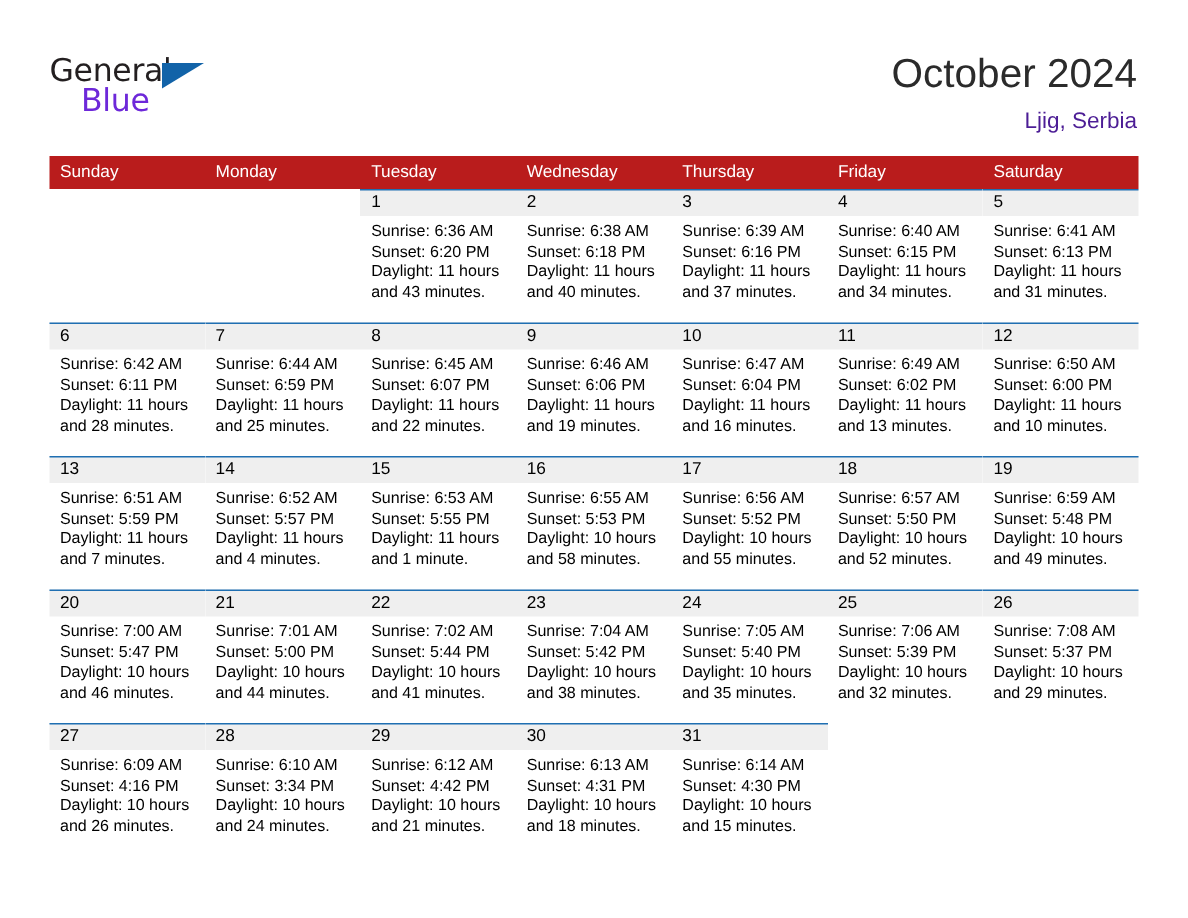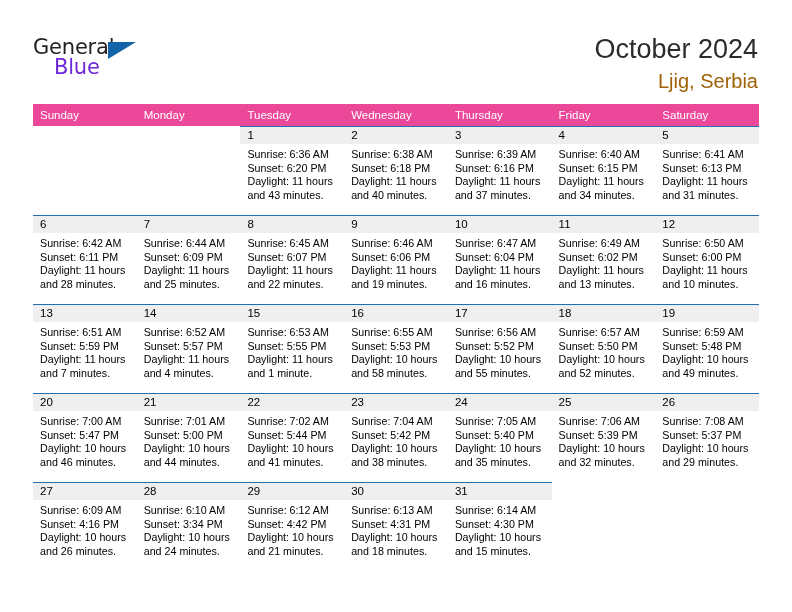--- a/index.html
+++ b/index.html
@@ -75,36 +75,36 @@
   }
   .cal-title {
     font-size: 27px;
     color: #2b2b2b;
     line-height: 32px;
     font-weight: normal;
     white-space: nowrap;
   }
   .cal-subtitle {
     margin-top: 7px;
-    font-size: 20px;
-    color: #a16207;
+    font-size: 15px;
+    color: #4c1d95;
     line-height: 18px;
     white-space: nowrap;
   }
 
   
   .calendar {
     position: absolute;
     left: 33px;
     top: 104px;
     width: 726px;
   }
   .weekdays {
     display: flex;
-    background: #ec4899;
+    background: #b91c1c;
     height: 22px;
   }
   .weekday {
     flex: 1 1 0;
     box-sizing: border-box;
     color: #ffffff;
     font-size: 11.5px;
     line-height: 22px;
     padding-left: 7px;
     white-space: nowrap;
@@ -261,21 +261,21 @@
               <div class="detail-line">Daylight: 11 hours</div>
               <div class="detail-line">and 28 minutes.</div>
             </div>
           </div>
           <div class="daycell filled">
             <div class="daynum-band">
               <span class="daynum">7</span>
             </div>
             <div class="day-details">
               <div class="detail-line">Sunrise: 6:44 AM</div>
-              <div class="detail-line">Sunset: 6:09 PM</div>
+              <div class="detail-line">Sunset: 6:59 PM</div>
               <div class="detail-line">Daylight: 11 hours</div>
               <div class="detail-line">and 25 minutes.</div>
             </div>
           </div>
           <div class="daycell filled">
             <div class="daynum-band">
               <span class="daynum">8</span>
             </div>
             <div class="day-details">
               <div class="detail-line">Sunrise: 6:45 AM</div>

